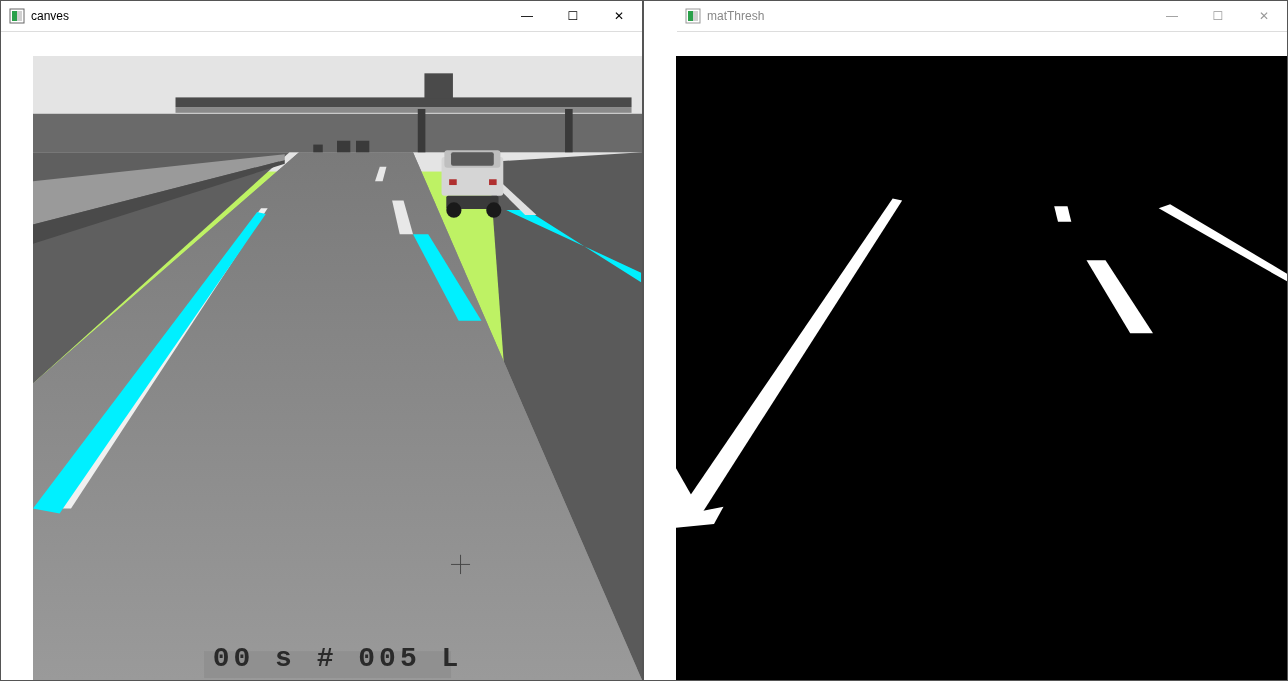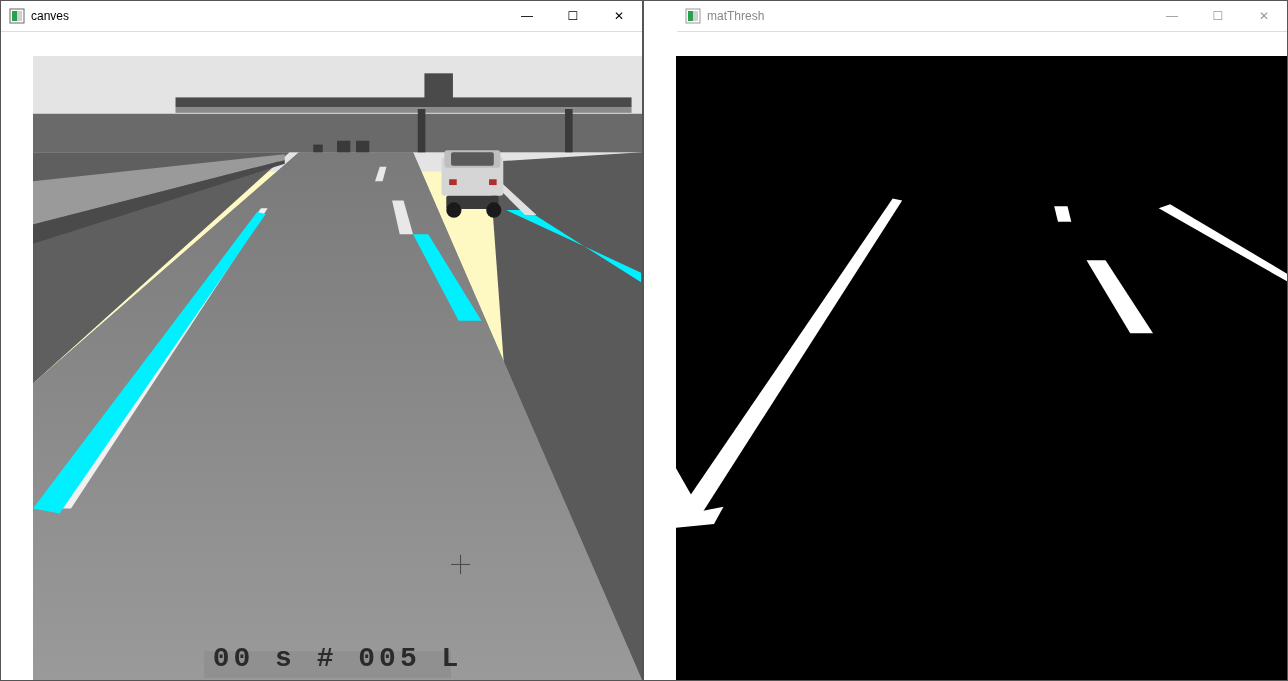--- a/index.html
+++ b/index.html
@@ -48,21 +48,21 @@
     justify-content: center;
     font-family: "Segoe UI Symbol", sans-serif;
     font-size: 12px;
     cursor: pointer;
   }
   .window.inactive .ctrl { color: #999; }
   .content {
     flex: 1;
     position: relative;
     overflow: hidden;
-    background: #fef9c3;
+    background: #bef264;
     margin-left: 32px;
   }
   .content svg { display: block; width: 100%; height: 100%; }
   .overlay-text {
     position: absolute;
     left: 50%;
     transform: translateX(-50%);
     bottom: 6px;
     font-family: "Courier New", monospace;
     font-size: 28px;

